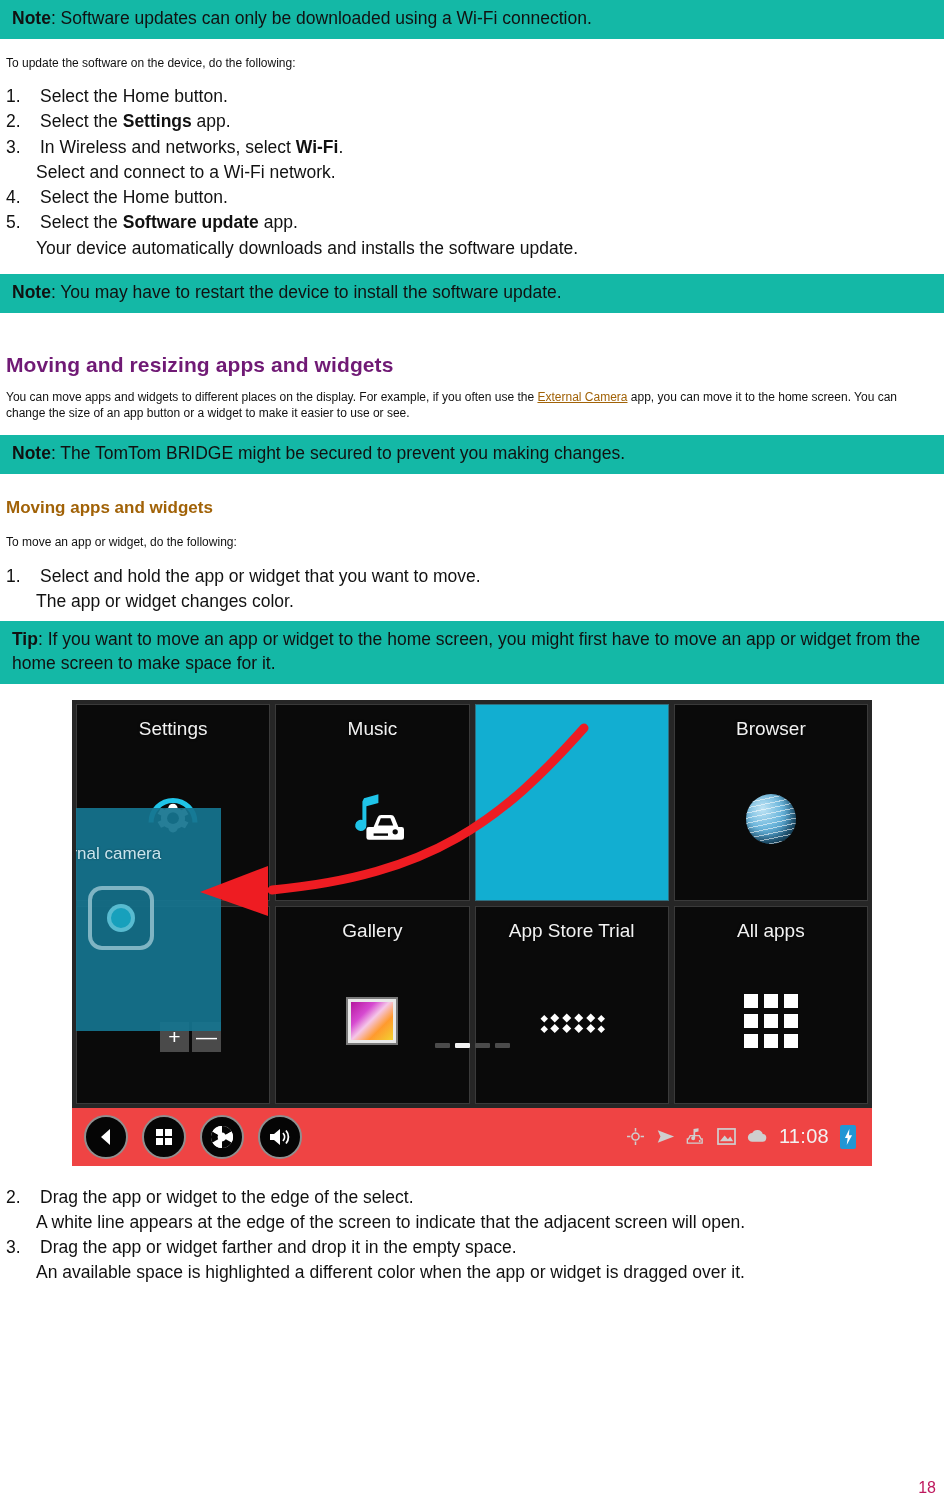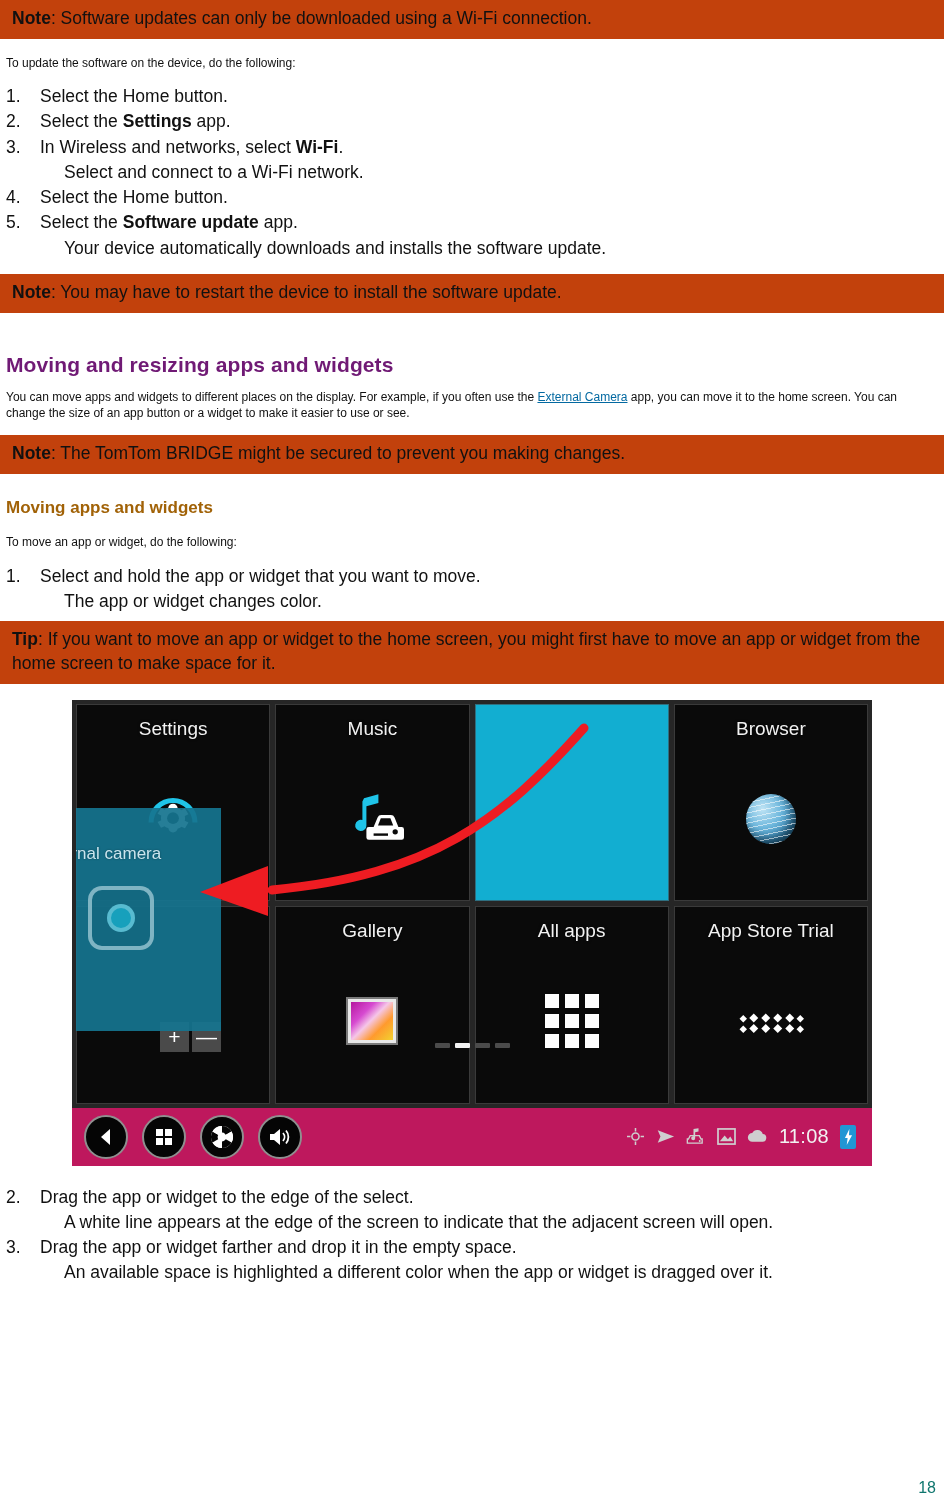--- a/index.html
+++ b/index.html
@@ -15,21 +15,21 @@
   }
   .page {
     position: relative;
     width: 944px;
     height: 1507px;
     padding: 0;
   }
 
   
   .note-box {
-    background: #c2410c;
+    background: #14b8a6;
     padding: 7px 12px 8px 12px;
     font-size: 17.5px;
     line-height: 1.36;
     color: #111;
   }
   .note-box b { font-weight: bold; }
 
   .para {
     font-size: 12px;
     line-height: 1.36;
@@ -45,21 +45,21 @@
     letter-spacing: .1px;
   }
   .h3 {
     font-size: 17px;
     font-weight: bold;
     color: #a16207;
     padding: 0 6px;
   }
 
   .link {
-    color: #0369a1;
+    color: #a16207;
     text-decoration: underline;
   }
 
   ol.steps {
     margin: 0;
     padding: 0;
     list-style: none;
     font-size: 17.5px;
     line-height: 1.33;
     color: #111;
@@ -69,21 +69,21 @@
     padding: 0 6px;
     margin-bottom: 2px;
   }
   ol.steps li.step .num {
     width: 34px;
     flex: 0 0 34px;
     text-align: left;
   }
   ol.steps li.step .txt { flex: 1 1 auto; }
   .substep {
-    padding: 0 6px 0 64px;
+    padding: 0 6px 0 36px;
     font-size: 17.5px;
     line-height: 1.33;
     color: #111;
     margin-bottom: 2px;
   }
   .sp6 { height: 6px; }
   .sp12 { height: 12px; }
   .sp14 { height: 14px; }
   .sp16 { height: 16px; }
   .sp20 { height: 20px; }
@@ -251,21 +251,21 @@
     background: #4b4b4b;
     border-radius: 1px;
   }
   .page-dots span.on { background: #f2f2f2; }
 
   
   .navbar {
     position: absolute;
     left: 0; bottom: 0;
     width: 800px; height: 58px;
-    background: #be185d;
+    background: #ef4444;
     display: flex;
     align-items: center;
   }
   .nav-left {
     display: flex;
     gap: 14px;
     padding-left: 12px;
   }
   .nav-btn {
     width: 44px; height: 44px;
@@ -293,21 +293,21 @@
     border-radius: 2px;
     display: flex; align-items: center; justify-content: center;
   }
 
   
   .pagenum {
     position: absolute;
     right: 8px;
     bottom: 10px;
     font-size: 16px;
-    color: #0f766e;
+    color: #be185d;
   }
 </style>
 </head>
 <body>
 
 <div class="page">
 
   <div class="note-box">
     <b>Note</b><span>: Software updates can only be downloaded using a Wi-Fi connection.</span>
   </div>
@@ -432,37 +432,20 @@
         </div>
 
         <div class="tile">
           <span class="tile-label"></span>
         </div>
 
         <div class="tile">
           <span class="tile-label">Gallery</span>
           <span class="tile-icon">
             <span class="icon-gallery"></span>
-          </span>
-        </div>
-
-        <div class="tile">
-          <span class="tile-label">All apps</span>
-          <span class="tile-icon">
-            <span class="icon-allapps">
-              <span></span>
-                <span></span>
-                <span></span>
-              <span></span>
-                <span></span>
-                <span></span>
-              <span></span>
-                <span></span>
-                <span></span>
-            </span>
           </span>
         </div>
 
         <div class="tile">
           <span class="tile-label">App Store Trial</span>
           <span class="tile-icon">
             <svg class="icon-appstore" viewBox="0 0 90 40">
               <g fill="#ffffff">
                 <path d="M8 12 l5 5 -5 5 -5-5z"></path>
                   <path d="M22 10 l6 6 -6 6 -6-6z"></path>
@@ -471,20 +454,37 @@
                 <path d="M70 10 l6 6 -6 6 -6-6z"></path>
                   <path d="M84 12 l5 5 -5 5 -5-5z"></path>
                 <path d="M8 26 l5 5 -5 5 -5-5z"></path>
                   <path d="M22 24 l6 6 -6 6 -6-6z"></path>
                 <path d="M38 24 l6 6 -6 6 -6-6z"></path>
                   <path d="M54 24 l6 6 -6 6 -6-6z"></path>
                 <path d="M70 24 l6 6 -6 6 -6-6z"></path>
                   <path d="M84 26 l5 5 -5 5 -5-5z"></path>
               </g>
             </svg>
+          </span>
+        </div>
+
+        <div class="tile">
+          <span class="tile-label">All apps</span>
+          <span class="tile-icon">
+            <span class="icon-allapps">
+              <span></span>
+                <span></span>
+                <span></span>
+              <span></span>
+                <span></span>
+                <span></span>
+              <span></span>
+                <span></span>
+                <span></span>
+            </span>
           </span>
         </div>
       </div>
 
       <div class="resize-btns">
         <div>+</div>
         <div>—</div>
       </div>
 
       <div class="drag-widget">

